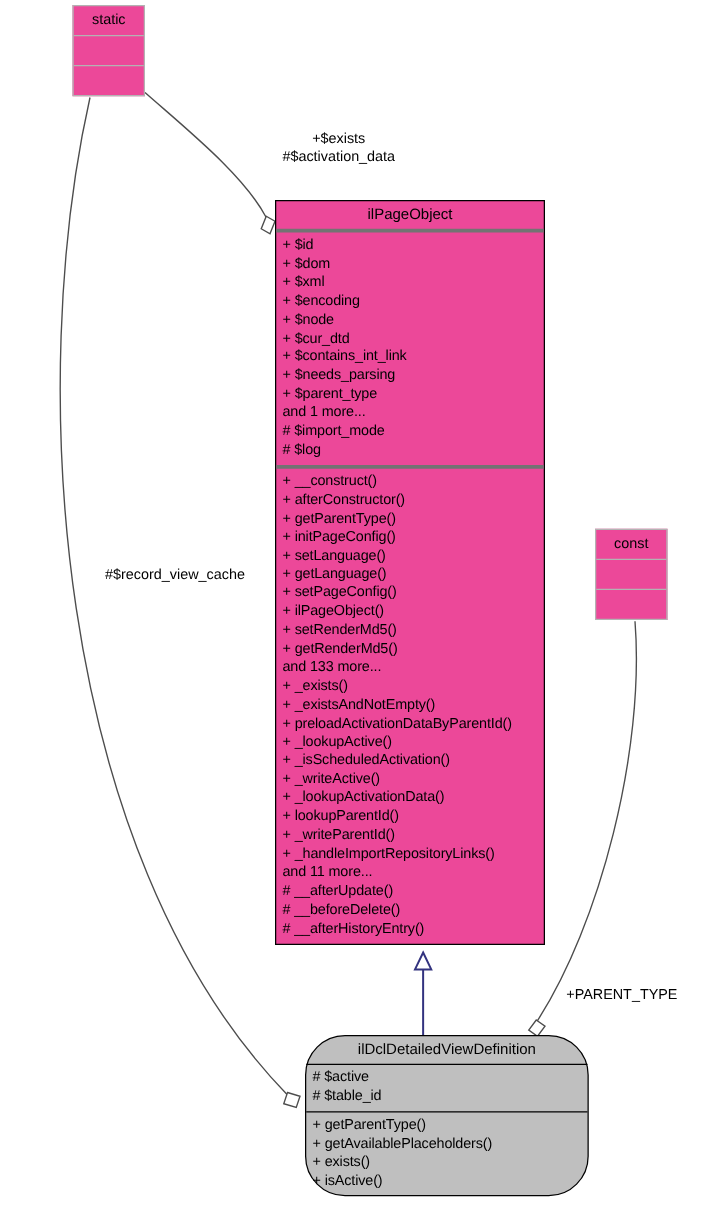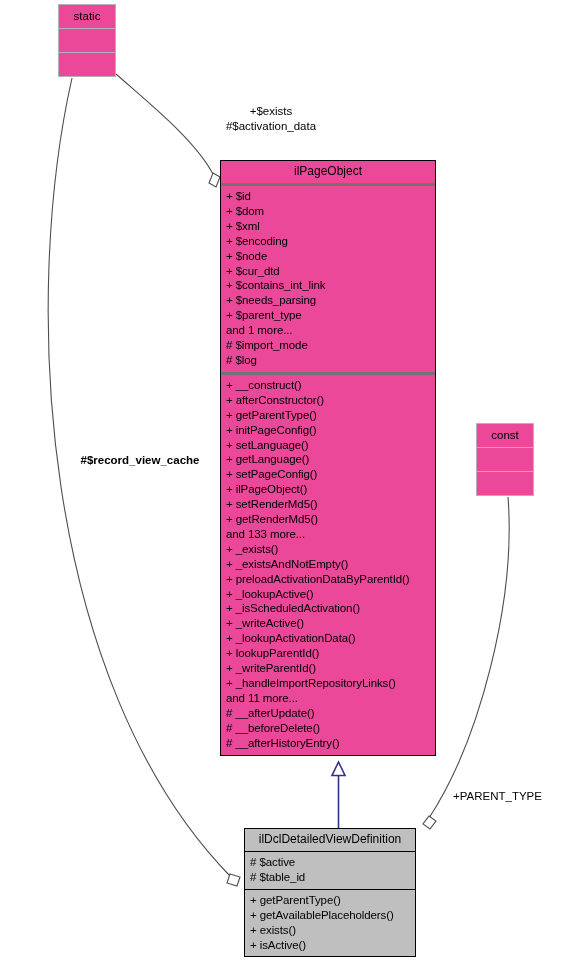--- a/index.html
+++ b/index.html
@@ -171,35 +171,35 @@
         <div class="row">+ lookupParentId()</div>
         <div class="row">+ _writeParentId()</div>
         <div class="row">+ _handleImportRepositoryLinks()</div>
         <div class="row">and 11 more...</div>
         <div class="row"># __afterUpdate()</div>
         <div class="row"># __beforeDelete()</div>
         <div class="row"># __afterHistoryEntry()</div>
       </div>
   </div>
 
-  <div class="node current" style="left:244px; top:828px; width:172px;">
+  <div class="node current" style="left:244px; top:828px; width:227px;border-radius:32px;">
     <div class="compartment">
       <div class="title">ilDclDetailedViewDefinition</div>
     </div>
     <div class="compartment members">
         <div class="row"># $active</div>
         <div class="row"># $table_id</div>
       </div>
     <div class="compartment members">
         <div class="row">+ getParentType()</div>
         <div class="row">+ getAvailablePlaceholders()</div>
         <div class="row">+ exists()</div>
         <div class="row">+ isActive()</div>
       </div>
   </div>
 
   <div class="edge-label center" style="left:176px; top:104px; width:190px;">+$exists<br>#$activation_data</div>
 
-  <div class="edge-label center" style="left:60px; top:453px; width:160px;font-weight:bold;">#$record_view_cache</div>
+  <div class="edge-label center" style="left:60px; top:453px; width:160px;">#$record_view_cache</div>
 
   <div class="edge-label left" style="left:453px; top:789px; width:110px;">+PARENT_TYPE</div>
 
 </div>
 
 </body></html>

